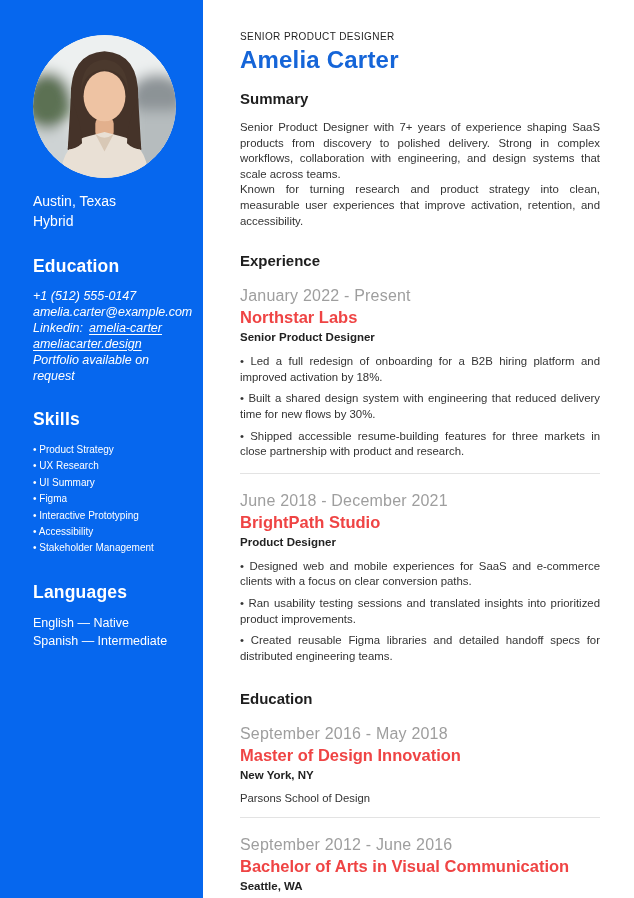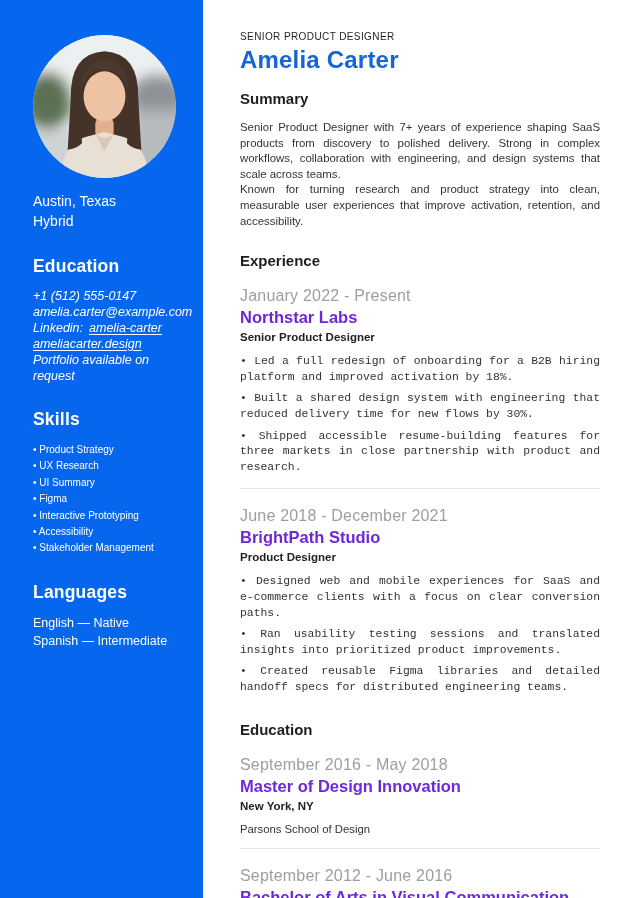--- a/index.html
+++ b/index.html
@@ -40,23 +40,23 @@
   .sec-h { font-size:15px; font-weight:700; color:#1e1e1e; }
   .sec-summary { margin-top:16px; }
   .sec-experience { margin-top:23px; }
   .sec-education { margin-top:26px; }
   .body-p {
     font-size:11.4px; line-height:15.6px; text-align:justify; color:#333333;
   }
   .summary-block { margin-top:13px; }
   .entry { margin-top:18px; }
   .dates { font-size:16px; color:#9e9e9e; letter-spacing:0.2px; }
-  .entry-title { margin-top:3px; font-size:16.5px; font-weight:700; color:#6d28d9; }
+  .entry-title { margin-top:3px; font-size:16.5px; font-weight:700; color:#ef4444; }
   .entry-sub { margin-top:4px; font-size:11.5px; font-weight:700; color:#222222; }
-  .bullets { margin-top:11px;font-family:Liberation Mono, monospace; }
+  .bullets { margin-top:11px; }
   .bullets .body-p { margin-bottom:6px; }
   .bullets .body-p::before { content:"• "; }
   .school { margin-top:11px; font-size:11.3px; color:#333333; }
   .divider { border:none; border-top:1px solid #e3e3e3; margin-top:13px; }
 </style>
 </head>
 <body>
 
 <div class="page">
 

